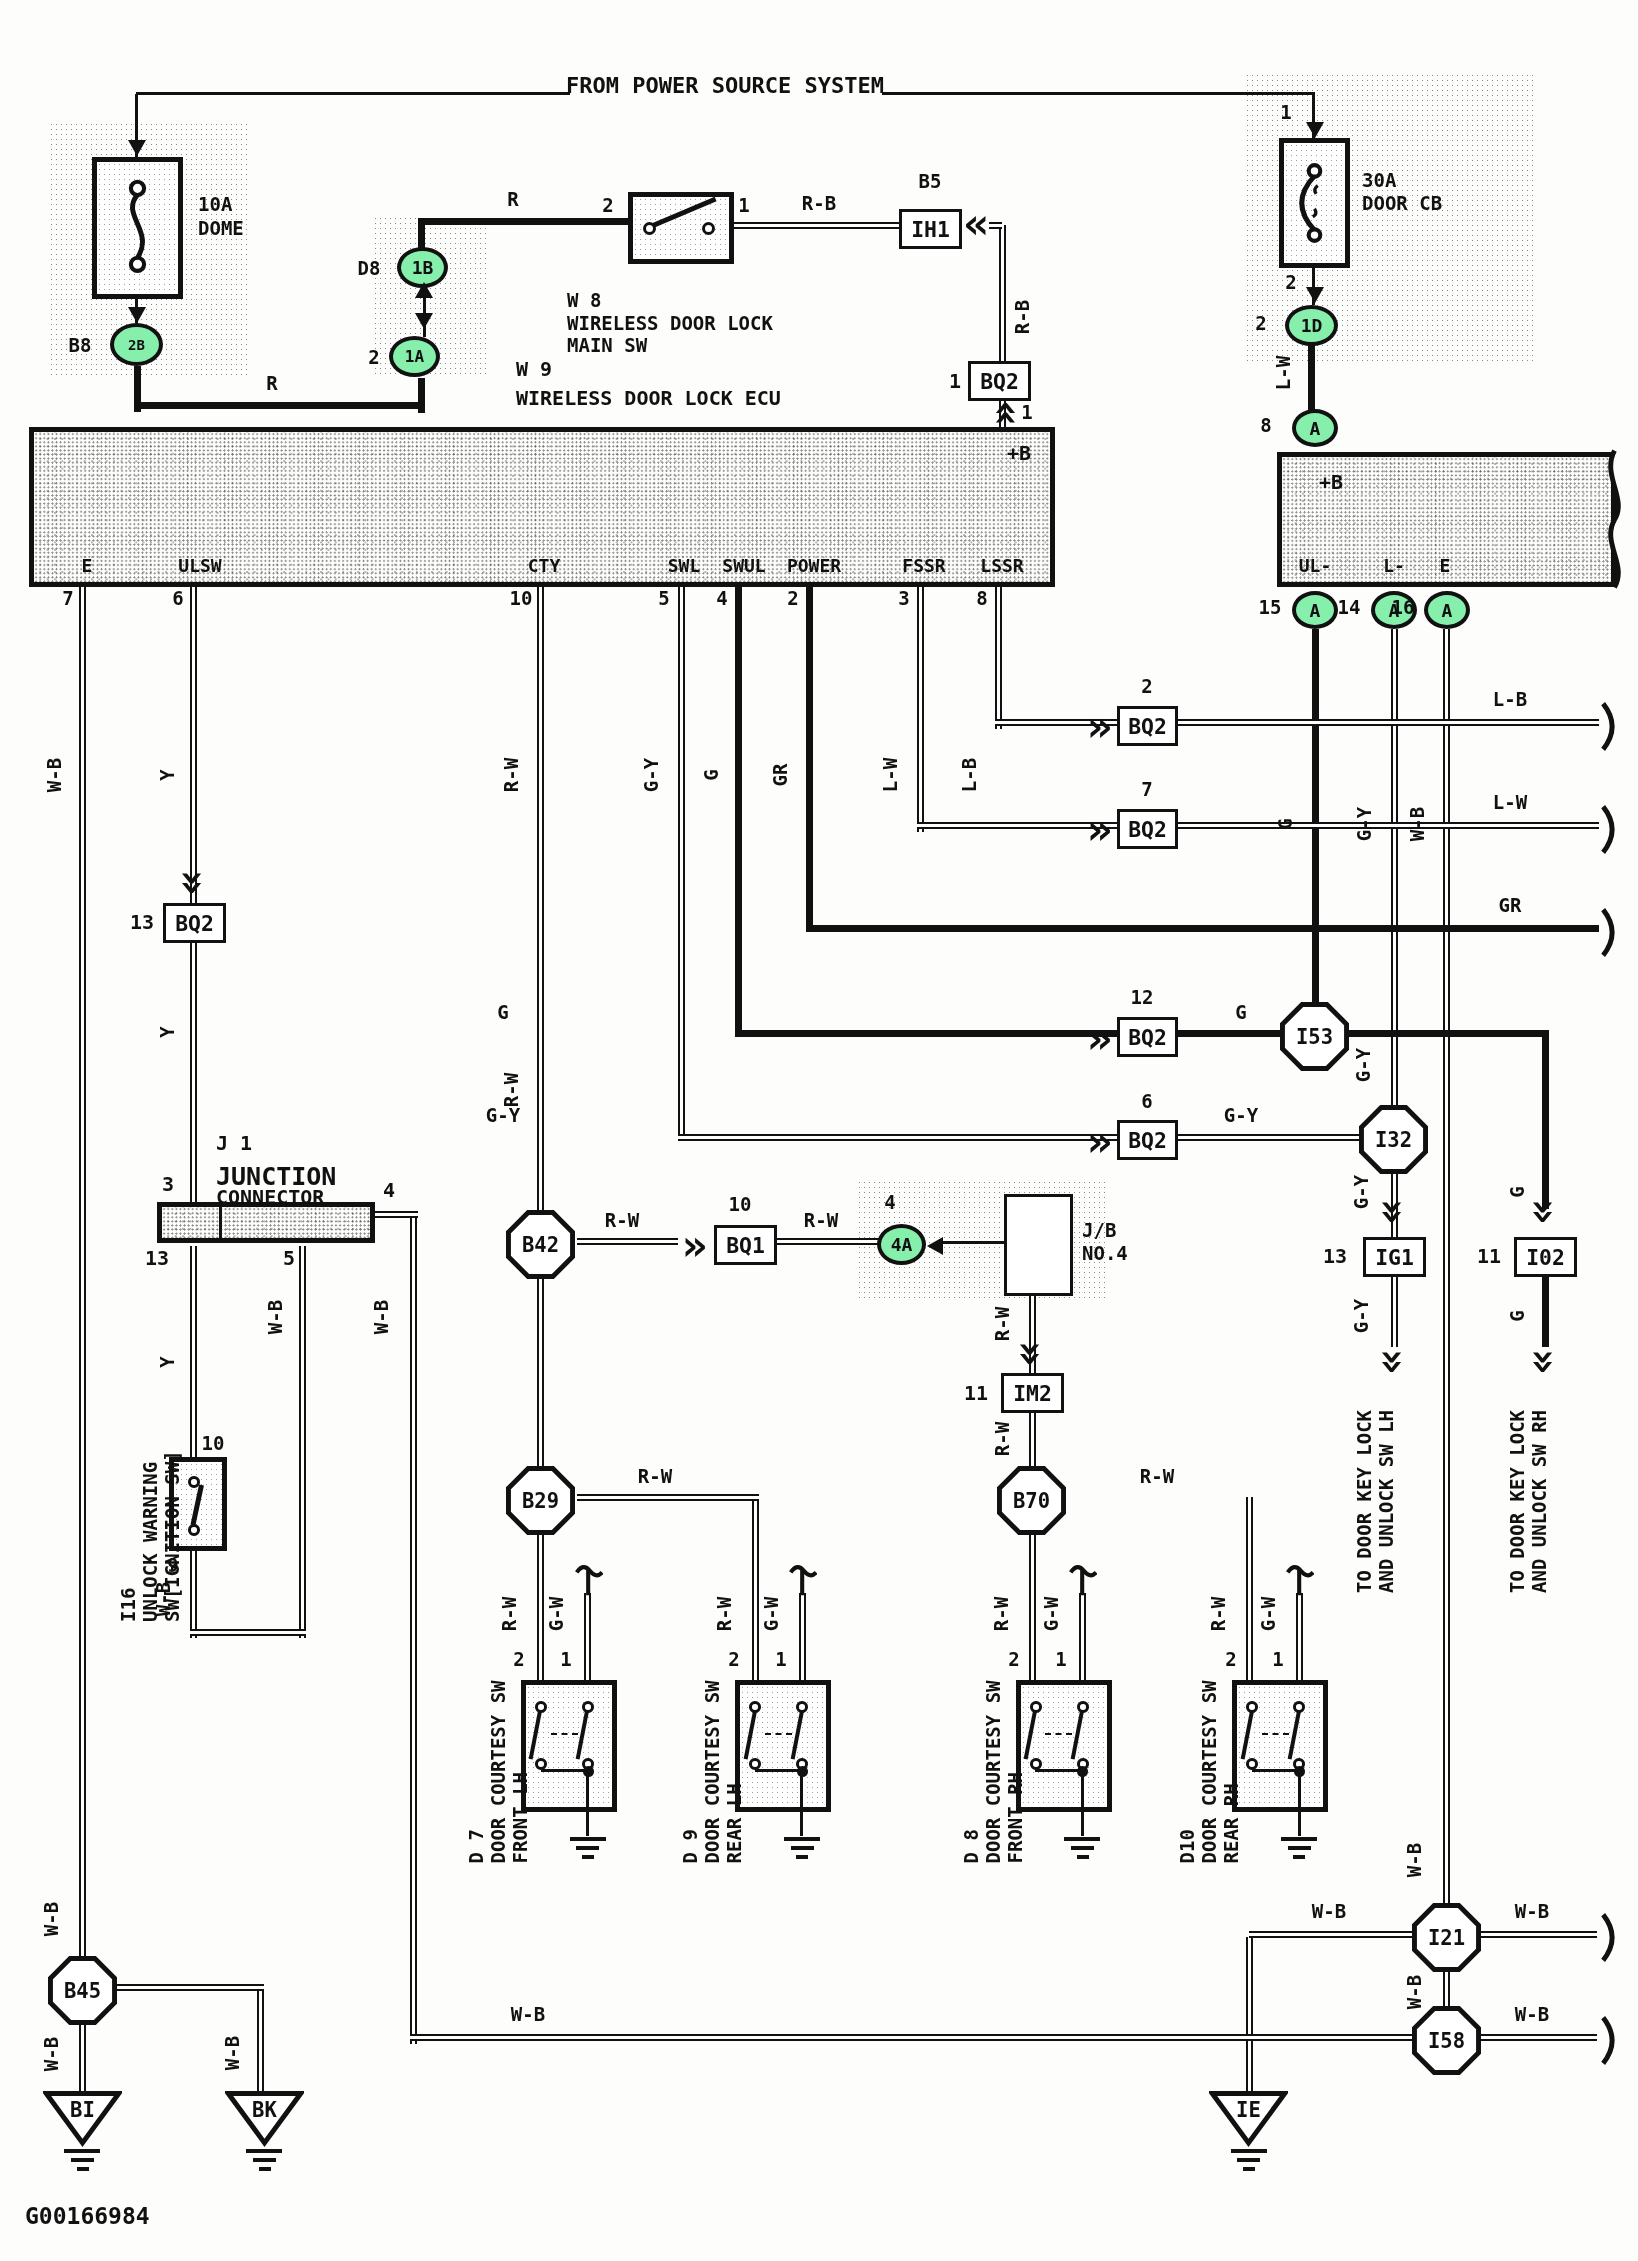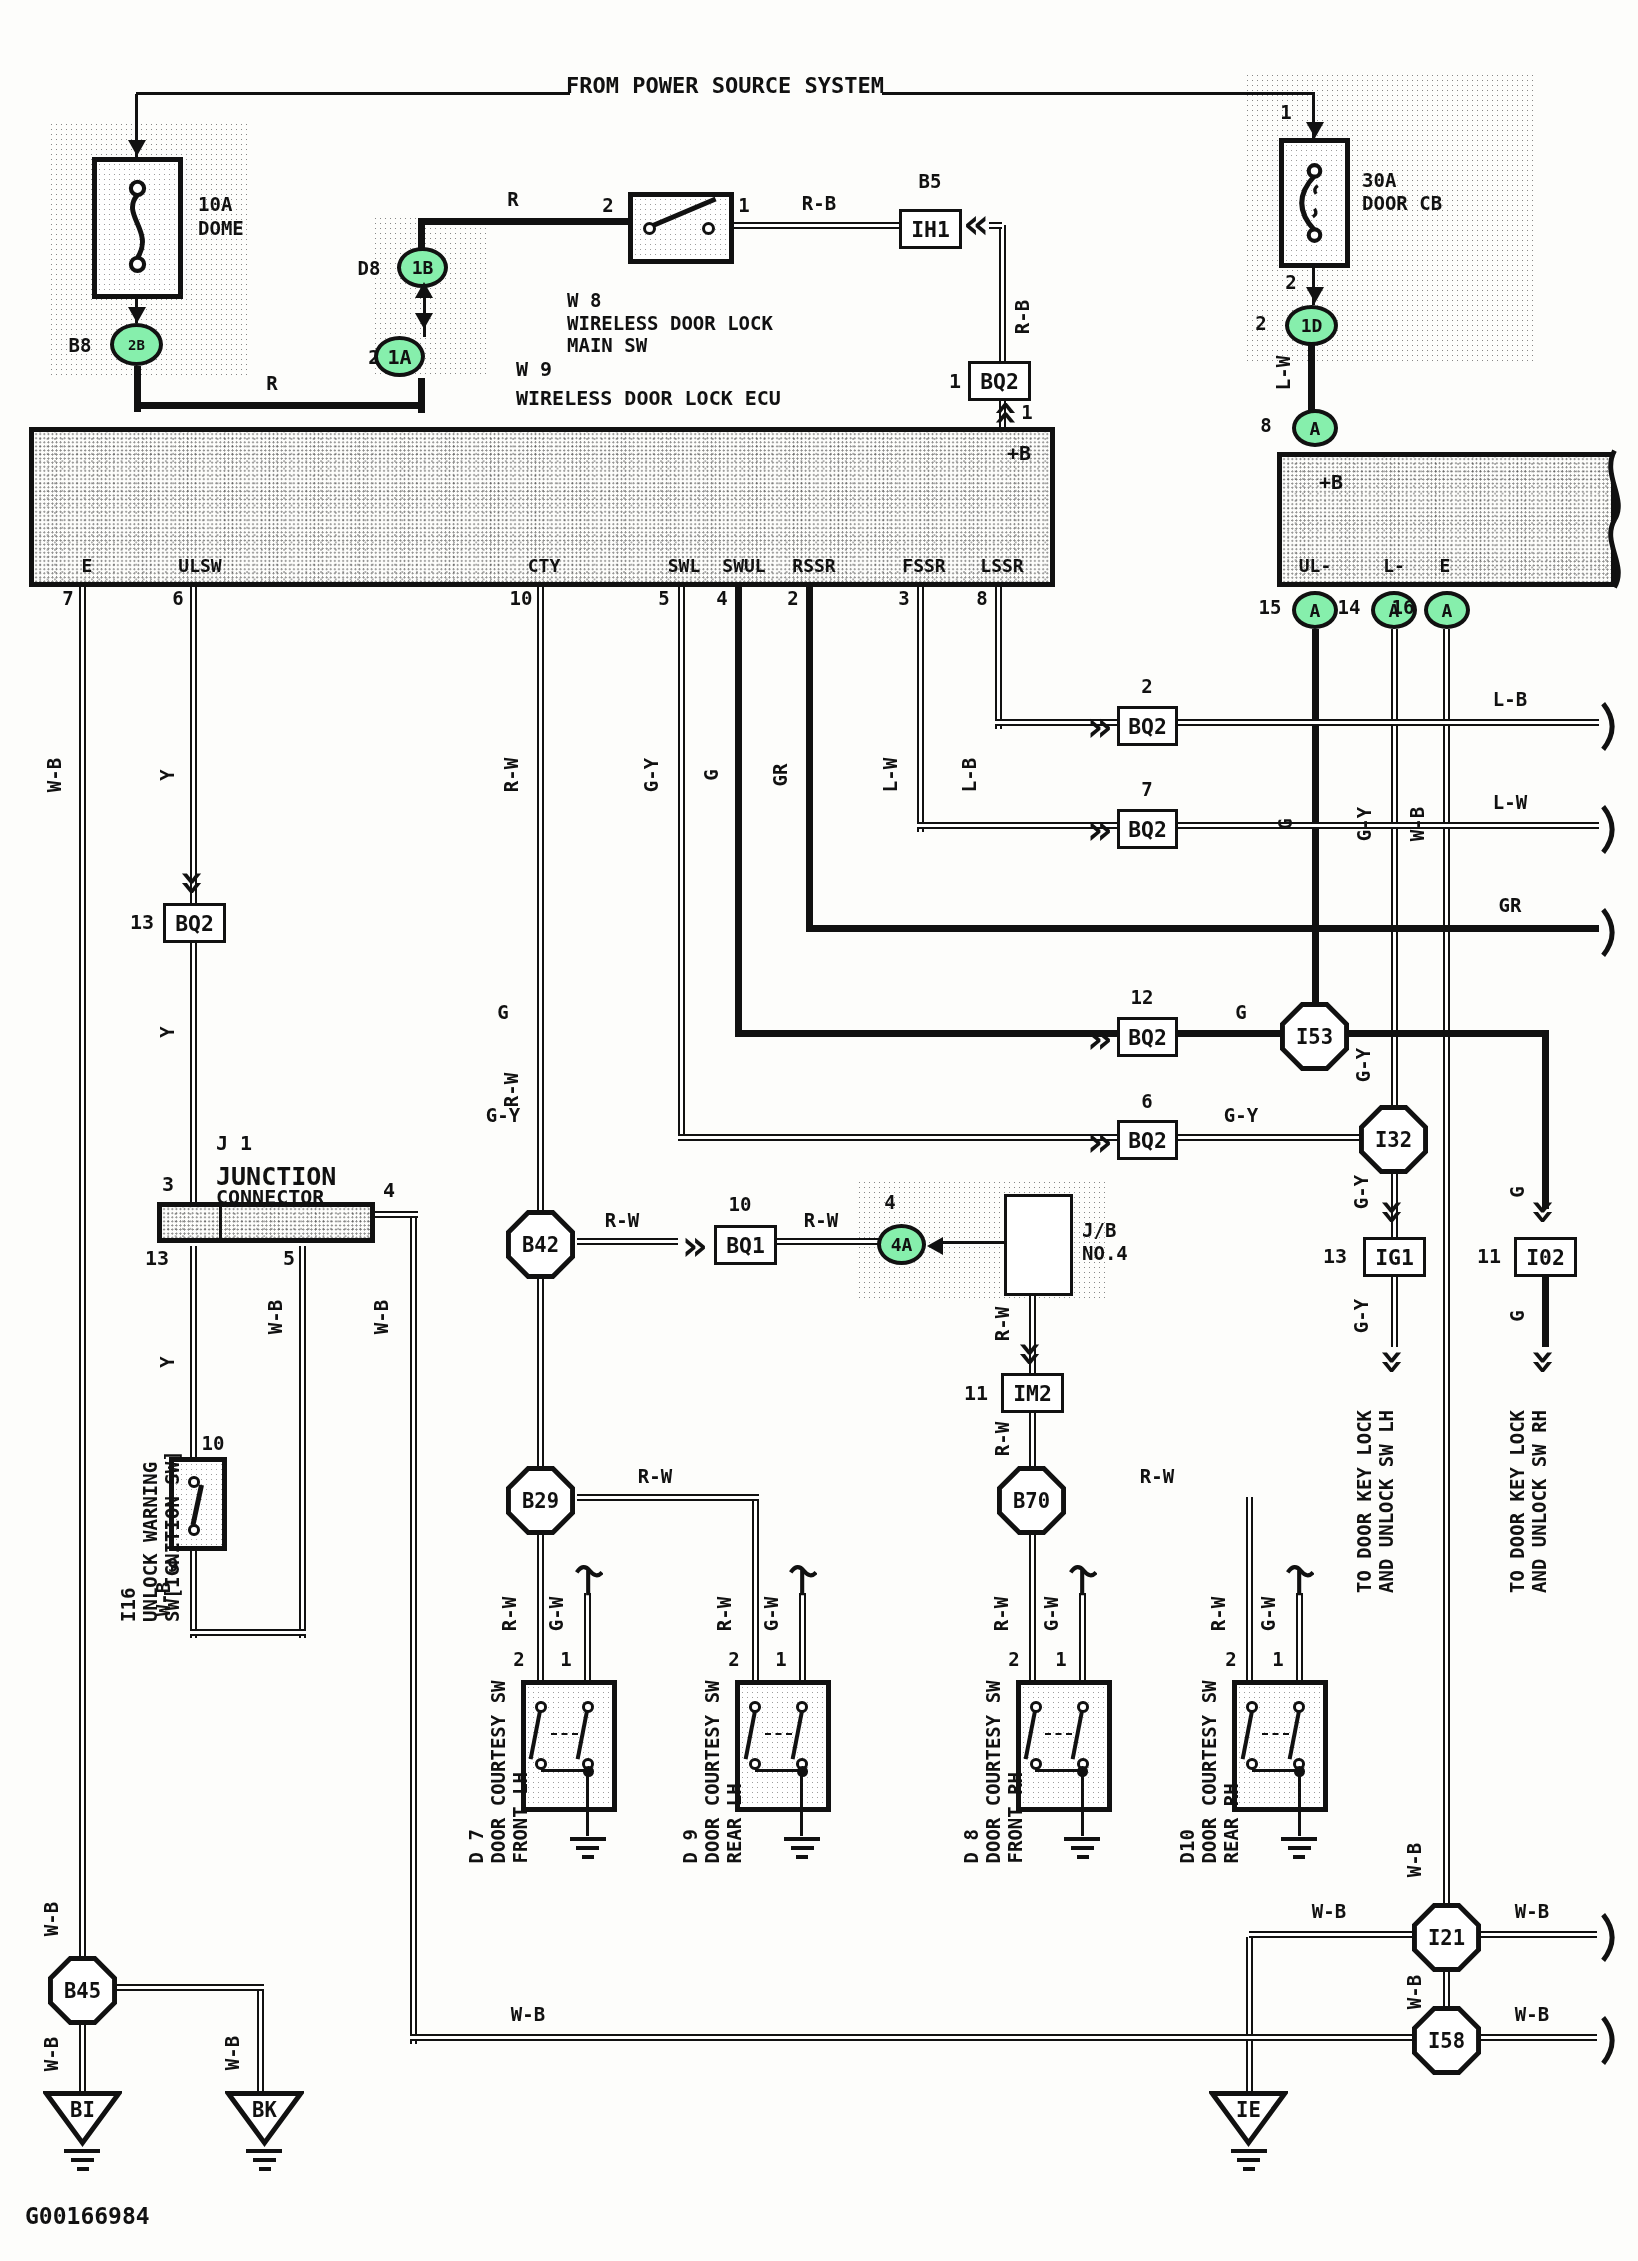--- a/index.html
+++ b/index.html
@@ -190,21 +190,21 @@
     <div class="cbox" style="position: absolute; left: 1117px; top: 1017px; width: 61px; height: 40px; font-size: 21.4px;">BQ2</div>
     <div class="cbox" style="position: absolute; left: 1117px; top: 1120px; width: 61px; height: 40px; font-size: 21.4px;">BQ2</div>
     <div class="cbox" style="position: absolute; left: 163px; top: 903px; width: 63px; height: 40px; font-size: 21.4px;">BQ2</div>
     <div class="cbox" style="position: absolute; left: 714px; top: 1225px; width: 63px; height: 40px; font-size: 21.4px;">BQ1</div>
     <div class="cbox" style="position: absolute; left: 1001px; top: 1373px; width: 63px; height: 40px; font-size: 21.4px;">IM2</div>
     <div class="cbox" style="position: absolute; left: 1363px; top: 1237px; width: 63px; height: 40px; font-size: 21.4px;">IG1</div>
     <div class="cbox" style="position: absolute; left: 1514px; top: 1237px; width: 63px; height: 40px; font-size: 21.4px;">I02</div>
     <div class="cbox compbox" style="position: absolute; left: 1004px; top: 1194px; width: 69px; height: 102px; font-size: 21.4px;"></div>
     <div class="oval" style="position: absolute; left: 110px; top: 323px; width: 53px; height: 43px; font-size: 14px;">2B</div>
     <div class="oval" style="position: absolute; left: 397px; top: 247px; width: 51px; height: 41px; font-size: 18px;">1B</div>
-    <div class="oval" style="position: absolute; left: 374px; top: 336px; width: 51px; height: 41px; font-size: 20px;">1A</div>
+    <div class="oval" style="position: absolute; left: 389px; top: 336px; width: 51px; height: 41px; font-size: 16px;">1A</div>
     <div class="oval" style="position: absolute; left: 1285px; top: 305px; width: 53px; height: 41px; font-size: 18px;">1D</div>
     <div class="oval" style="position: absolute; left: 1292px; top: 409px; width: 46px; height: 38px; font-size: 18px;">A</div>
     <div class="oval" style="position: absolute; left: 1292px; top: 591px; width: 46px; height: 38px; font-size: 18px;">A</div>
     <div class="oval" style="position: absolute; left: 1371px; top: 591px; width: 46px; height: 38px; font-size: 18px;">A</div>
     <div class="oval" style="position: absolute; left: 1424px; top: 591px; width: 46px; height: 38px; font-size: 18px;">A</div>
     <div class="oval" style="position: absolute; left: 877px; top: 1224px; width: 49px; height: 41px; font-size: 18px;">4A</div>
     <div style="position: absolute; left: 506px; top: 1210px; width: 69px; height: 69px;"><svg width="69" height="69" viewBox="0 0 84 84">
         <polygon points="27,3 57,3 81,27 81,57 57,81 27,81 3,57 3,27" fill="#fff" stroke="#111111" stroke-width="6"></polygon>
         <text x="42" y="51" font-size="25" text-anchor="middle" fill="#111111">B42</text>
       </svg></div>
@@ -349,21 +349,21 @@
     <div class="lbl" style="position: absolute; left: 1394px; top: 566px; font-size: 18px; transform: translate(-50%, -50%);">L-</div>
     <div class="lbl" style="position: absolute; left: 1445px; top: 566px; font-size: 18px; transform: translate(-50%, -50%);">E</div>
     <div class="lbl" style="position: absolute; left: 1270px; top: 607px; font-size: 19px; transform: translate(-50%, -50%);">15</div>
     <div class="lbl" style="position: absolute; left: 1349px; top: 607px; font-size: 19px; transform: translate(-50%, -50%);">14</div>
     <div class="lbl" style="position: absolute; left: 1403px; top: 607px; font-size: 19px; transform: translate(-50%, -50%);">16</div>
     <div class="lbl" style="position: absolute; left: 87px; top: 566px; font-size: 18px; transform: translate(-50%, -50%);">E</div>
     <div class="lbl" style="position: absolute; left: 200px; top: 566px; font-size: 18px; transform: translate(-50%, -50%);">ULSW</div>
     <div class="lbl" style="position: absolute; left: 544px; top: 566px; font-size: 18px; transform: translate(-50%, -50%);">CTY</div>
     <div class="lbl" style="position: absolute; left: 684px; top: 566px; font-size: 18px; transform: translate(-50%, -50%);">SWL</div>
     <div class="lbl" style="position: absolute; left: 744px; top: 566px; font-size: 18px; transform: translate(-50%, -50%);">SWUL</div>
-    <div class="lbl" style="position: absolute; left: 814px; top: 566px; font-size: 18px; transform: translate(-50%, -50%);">RSSR</div>
+    <div class="lbl" style="position: absolute; left: 814px; top: 566px; font-size: 18px; transform: translate(-50%, -50%);">POWER</div>
     <div class="lbl" style="position: absolute; left: 924px; top: 566px; font-size: 18px; transform: translate(-50%, -50%);">FSSR</div>
     <div class="lbl" style="position: absolute; left: 1002px; top: 566px; font-size: 18px; transform: translate(-50%, -50%);">LSSR</div>
     <div class="lbl" style="position: absolute; left: 68px; top: 598px; font-size: 19px; transform: translate(-50%, -50%);">7</div>
     <div class="lbl" style="position: absolute; left: 178px; top: 598px; font-size: 19px; transform: translate(-50%, -50%);">6</div>
     <div class="lbl" style="position: absolute; left: 521px; top: 598px; font-size: 19px; transform: translate(-50%, -50%);">10</div>
     <div class="lbl" style="position: absolute; left: 664px; top: 598px; font-size: 19px; transform: translate(-50%, -50%);">5</div>
     <div class="lbl" style="position: absolute; left: 722px; top: 598px; font-size: 19px; transform: translate(-50%, -50%);">4</div>
     <div class="lbl" style="position: absolute; left: 793px; top: 598px; font-size: 19px; transform: translate(-50%, -50%);">2</div>
     <div class="lbl" style="position: absolute; left: 904px; top: 598px; font-size: 19px; transform: translate(-50%, -50%);">3</div>
     <div class="lbl" style="position: absolute; left: 982px; top: 598px; font-size: 19px; transform: translate(-50%, -50%);">8</div>

